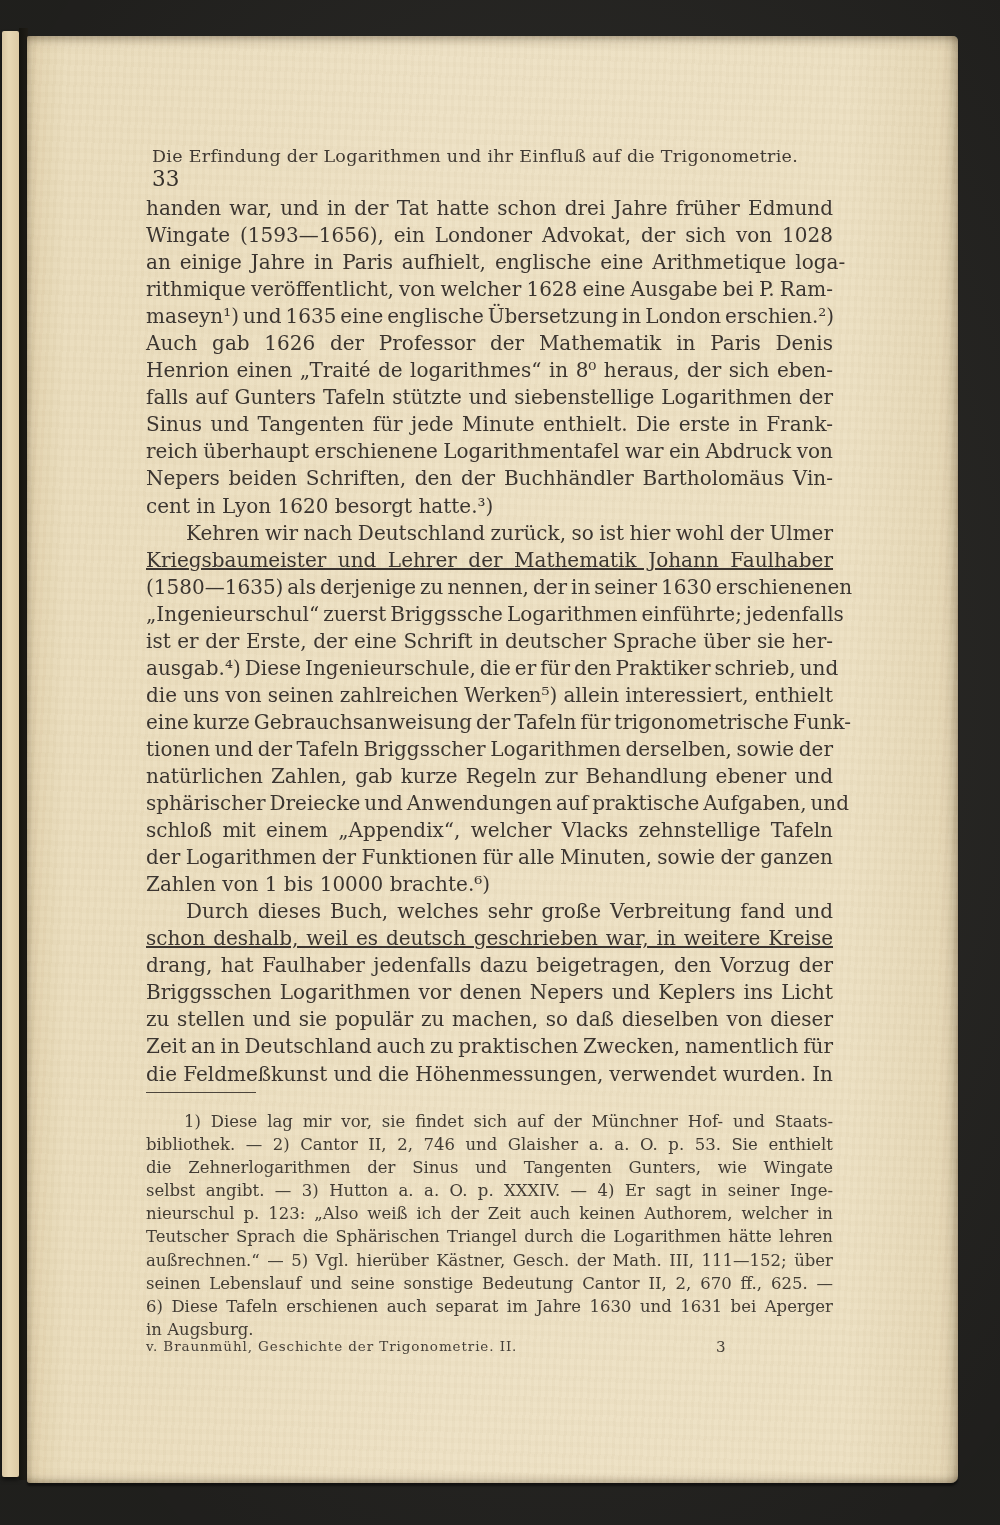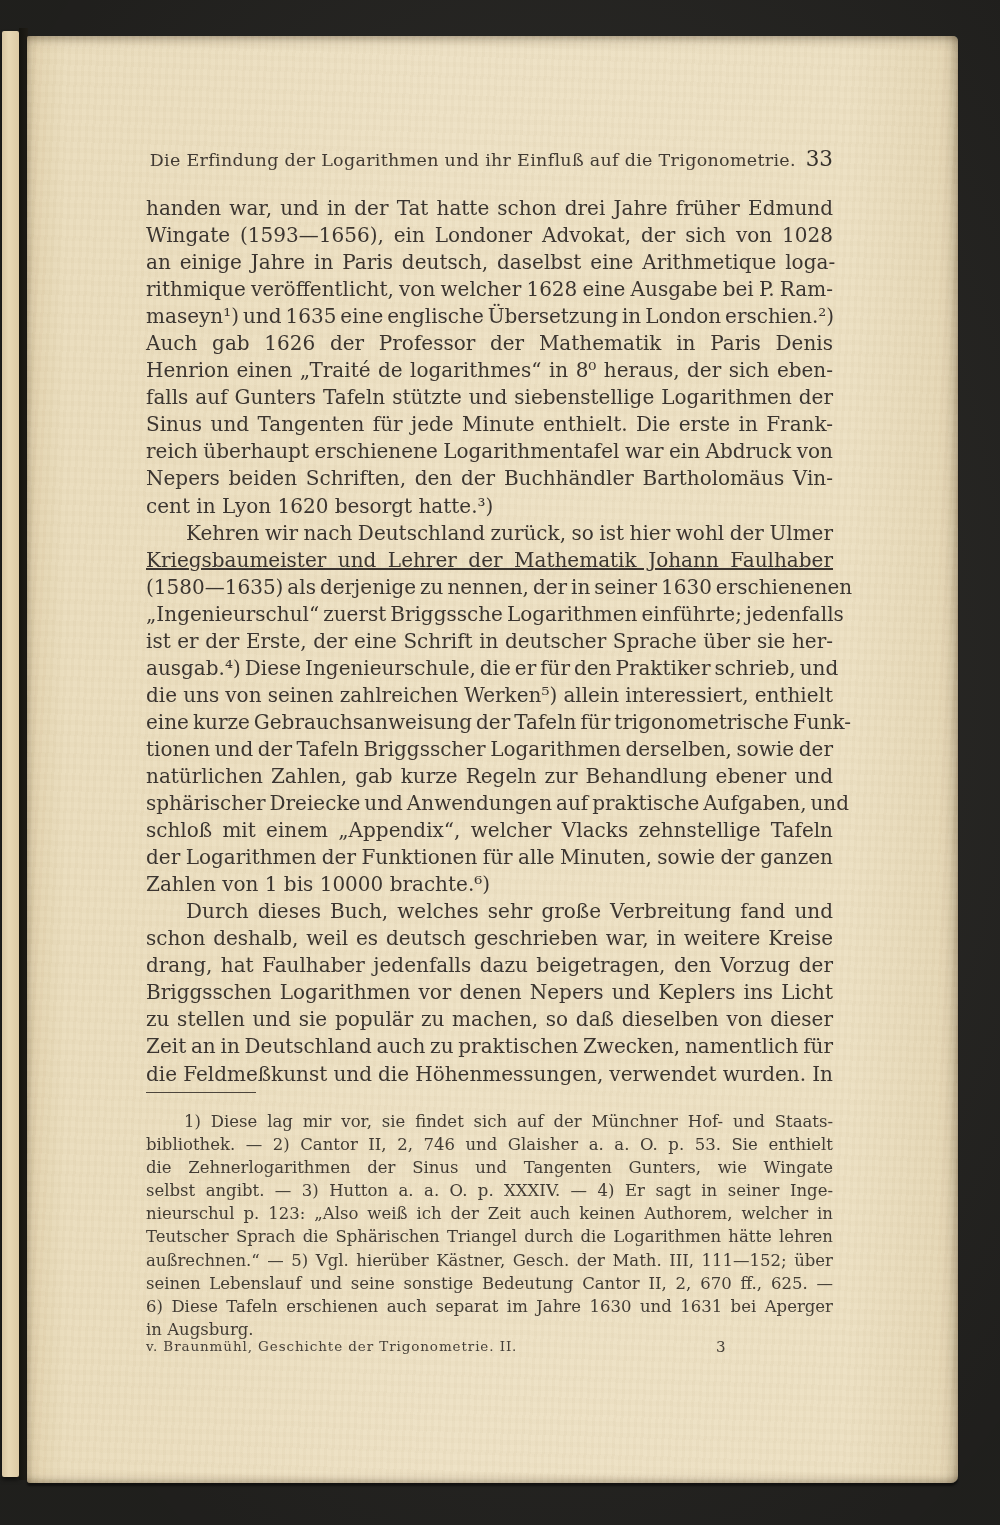--- a/index.html
+++ b/index.html
@@ -33,21 +33,21 @@
       linear-gradient(90deg, #e2d2ad 0px, #ebddbd 38px, #eee1c4 45%, #ede0c2 88%, #e5d6b4 100%),
       #ecdfc1;
     border-radius:2px 5px 7px 3px;
     box-shadow:
       inset 0 8px 12px -6px rgba(50,35,20,.35),
       inset -9px 0 16px -8px rgba(60,45,25,.45),
       inset 6px 0 12px -6px rgba(60,45,25,.30),
       inset 0 -7px 10px -6px rgba(50,35,20,.30),
       0 3px 2px rgba(0,0,0,.45);
   }
-  .text-col{position:absolute;left:119px;width:687px;color:#3b3530;}
+  .text-col{position:absolute;left:119px;width:687px;color:#3b3530;flex-direction:column;}
   .running-header{
     top:110px;height:26px;
     display:flex;align-items:baseline;white-space:nowrap;
     font-size:17.5px;color:#413a33;
   }
   .running-title{flex:1;text-align:center;letter-spacing:.3px;}
   .folio-number{font-size:21.5px;margin-left:6px;color:#37322c;}
   .body-block{top:159px;font-size:20px;}
   .tline{
     height:27.06px;line-height:27.06px;white-space:nowrap;overflow:visible;
@@ -86,21 +86,21 @@
 
   <div class="text-col running-header" style="position:absolute;">
     <span class="running-title">Die Erfindung der Logarithmen und ihr Einfluß auf die Trigonometrie.</span>
     <span class="folio-number">33</span>
   </div>
 
   <div class="text-col body-block" style="position:absolute;">
     <div class="para">
         <div class="tline" style="word-spacing: 1.76847px;"><span class="txt">handen war, und in der Tat hatte schon drei Jahre früher Edmund</span></div>
         <div class="tline" style="word-spacing: 3.5957px;"><span class="txt">Wingate (1593—1656), ein Londoner Advokat, der sich von 1028</span></div>
-        <div class="tline" style="word-spacing: 2.58333px;"><span class="txt">an einige Jahre in Paris deutsch, daselbst eine Arithmetique loga-</span></div>
+        <div class="tline" style="word-spacing: 2.58333px;"><span class="txt">an einige Jahre in Paris aufhielt, englische eine Arithmetique loga-</span></div>
         <div class="tline" style="word-spacing: -1.19618px;"><span class="txt">rithmique veröffentlicht, von welcher 1628 eine Ausgabe bei P. Ram-</span></div>
         <div class="tline" style="word-spacing: -2.4px;"><span class="txt">maseyn¹) und 1635 eine englische Übersetzung in London erschien.²)</span></div>
         <div class="tline" style="word-spacing: 8.34722px;"><span class="txt">Auch gab 1626 der Professor der Mathematik in Paris Denis</span></div>
         <div class="tline" style="word-spacing: 1.10625px;"><span class="txt">Henrion einen „Traité de logarithmes“ in 8⁰ heraus, der sich eben-</span></div>
         <div class="tline" style="word-spacing: 0.613281px;"><span class="txt">falls auf Gunters Tafeln stützte und siebenstellige Logarithmen der</span></div>
         <div class="tline" style="word-spacing: 2.03281px;"><span class="txt">Sinus und Tangenten für jede Minute enthielt. Die erste in Frank-</span></div>
         <div class="tline" style="word-spacing: -0.90625px; text-align: right;"><span class="txt">reich überhaupt erschienene Logarithmentafel war ein Abdruck von</span></div>
         <div class="tline" style="word-spacing: 2.35491px;"><span class="txt">Nepers beiden Schriften, den der Buchhändler Bartholomäus Vin-</span></div>
         <div class="tline flush"><span class="txt">cent in Lyon 1620 besorgt hatte.³)</span></div>
       </div>
@@ -115,21 +115,21 @@
         <div class="tline" style="word-spacing: -2.4px;"><span class="txt">eine kurze Gebrauchsanweisung der Tafeln für trigonometrische Funk-</span></div>
         <div class="tline" style="word-spacing: -1.7793px;"><span class="txt">tionen und der Tafeln Briggsscher Logarithmen derselben, sowie der</span></div>
         <div class="tline" style="word-spacing: 1.69141px;"><span class="txt">natürlichen Zahlen, gab kurze Regeln zur Behandlung ebener und</span></div>
         <div class="tline" style="word-spacing: -2.4px;"><span class="txt">sphärischer Dreiecke und Anwendungen auf praktische Aufgaben, und</span></div>
         <div class="tline" style="word-spacing: 3.90625px;"><span class="txt">schloß mit einem „Appendix“, welcher Vlacks zehnstellige Tafeln</span></div>
         <div class="tline" style="word-spacing: -0.880208px;"><span class="txt">der Logarithmen der Funktionen für alle Minuten, sowie der ganzen</span></div>
         <div class="tline flush"><span class="txt">Zahlen von 1 bis 10000 brachte.⁶)</span></div>
       </div>
     <div class="para indent">
         <div class="tline" style="word-spacing: 2.71289px;"><span class="txt">Durch dieses Buch, welches sehr große Verbreitung fand und</span></div>
-        <div class="tline" style="word-spacing: 1.52257px;"><span class="txt">schon deshalb, weil es deutsch geschrieben war, in weitere Kreise</span></div>
+        <div class="tline" style="word-spacing: 1.52257px; text-decoration: underline;"><span class="txt">schon deshalb, weil es deutsch geschrieben war, in weitere Kreise</span></div>
         <div class="tline" style="word-spacing: 2.11719px;"><span class="txt">drang, hat Faulhaber jedenfalls dazu beigetragen, den Vorzug der</span></div>
         <div class="tline" style="word-spacing: 1.75px;"><span class="txt">Briggsschen Logarithmen vor denen Nepers und Keplers ins Licht</span></div>
         <div class="tline" style="word-spacing: 1.33665px;"><span class="txt">zu stellen und sie populär zu machen, so daß dieselben von dieser</span></div>
         <div class="tline" style="word-spacing: -1.59028px;"><span class="txt">Zeit an in Deutschland auch zu praktischen Zwecken, namentlich für</span></div>
         <div class="tline" style="word-spacing: -0.254464px;"><span class="txt">die Feldmeßkunst und die Höhenmessungen, verwendet wurden. In</span></div>
       </div>
   </div>
 
   <div class="footnote-rule"></div>
 

